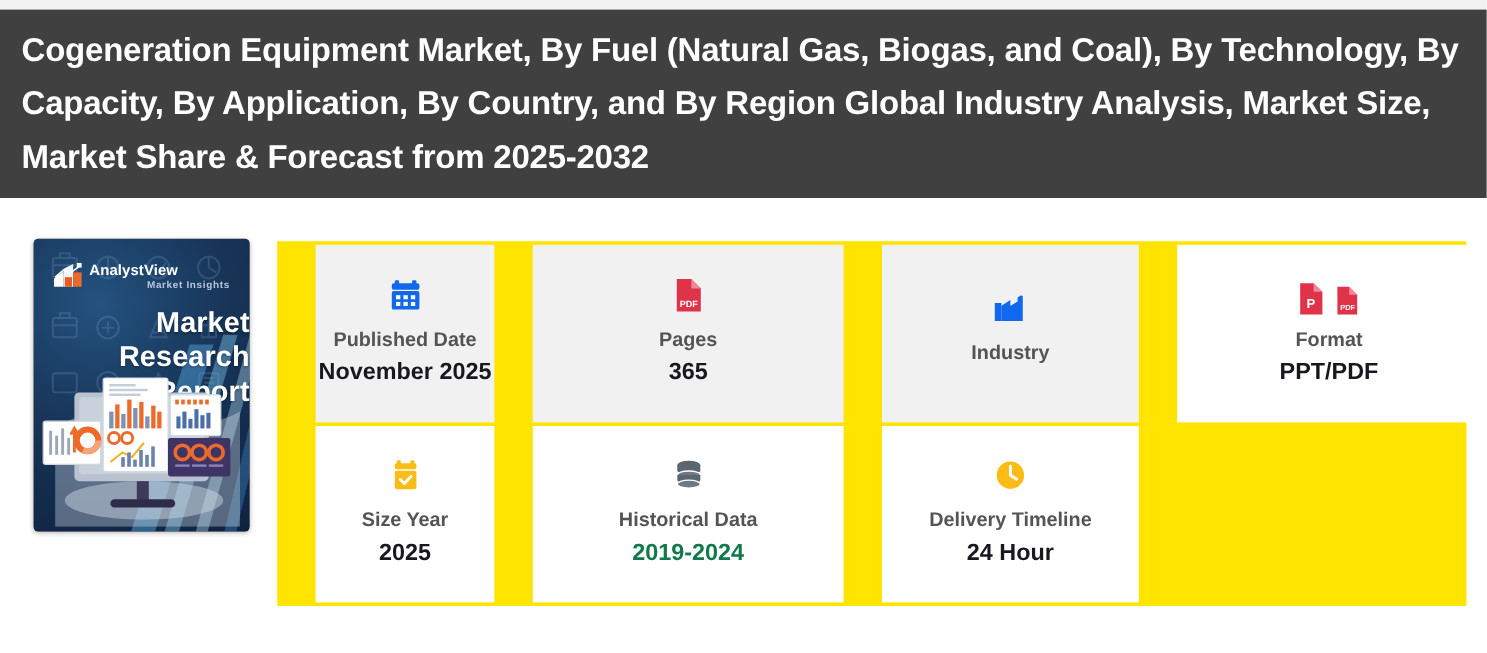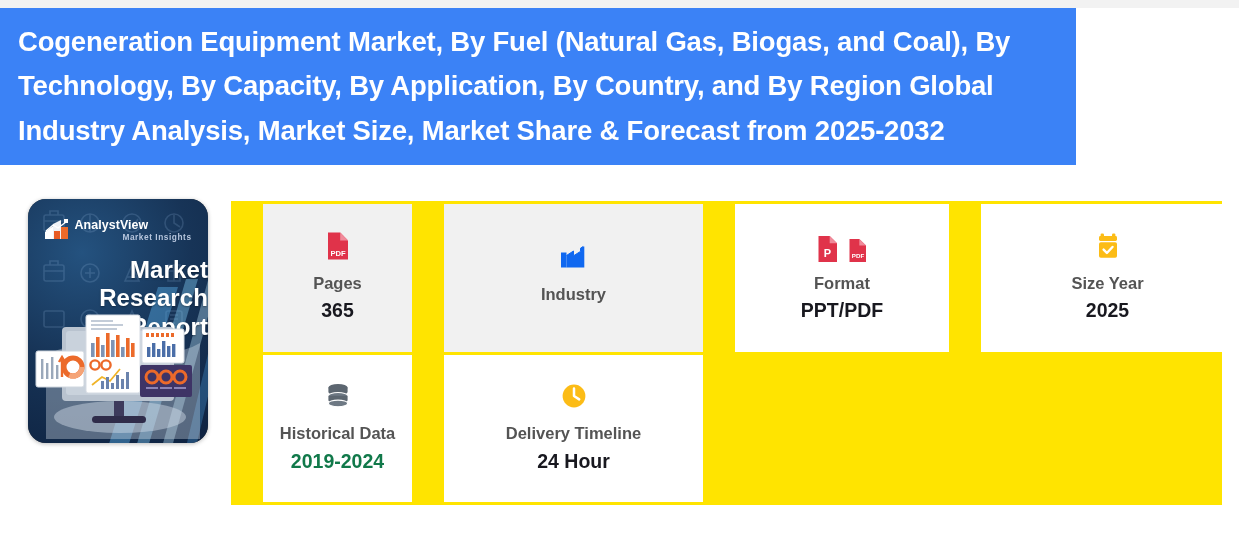--- a/index.html
+++ b/index.html
@@ -20,22 +20,22 @@
   
   .top-strip {
     position: absolute; left: 0; top: 0;
     width: 1239px; height: 8px;
     background: #f2f2f2;
   }
 
   
   .title-band {
     position: absolute; left: 0; top: 8px;
-    width: 1076px; height: 157px;
-    background: #3b82f6;
+    width: 1239px; height: 157px;
+    background: #404040;
     display: flex; align-items: center;
   }
   .title-text {
     padding: 0 22px 0 18px;
     color: #ffffff;
     font-size: 27.5px;
     font-weight: 700;
     line-height: 1.62;
     letter-spacing: -0.2px;
   }
@@ -44,21 +44,21 @@
   .content {
     position: absolute; left: 0; top: 165px;
     width: 1239px; height: 379px;
     background: #ffffff;
   }
 
   
   .cover {
     position: absolute; left: 28px; top: 34px;
     width: 180px; height: 244px;
-    border-radius: 18px;
+    border-radius: 4px;
     background: #404040;
     overflow: hidden;
     box-shadow: 0 1px 4px rgba(0,0,0,.28);
   }
   .cover-bg {
     position: absolute; inset: 0;
     background:
       radial-gradient(circle at 30% 22%, #24527f 0%, #173457 48%, #0e2240 100%);
   }
   
@@ -293,20 +293,40 @@
           <rect x="118" y="88" width="12" height="2"></rect>
             <rect x="132" y="88" width="12" height="2"></rect>
           <rect x="146" y="88" width="12" height="2"></rect>
         </g>
       </svg>
     </div>
 
     <div class="info-grid">
 
 
+      <div class="cell row-a">
+        <span class="cell-icon">
+          <svg width="26" height="26" viewBox="0 0 26 26">
+            <rect x="4" y="0.5" width="3.6" height="5" rx="1" fill="#1168e8"></rect>
+            <rect x="18.4" y="0.5" width="3.6" height="5" rx="1" fill="#1168e8"></rect>
+            <rect x="1.5" y="3" width="23" height="5.4" rx="1.6" fill="#1168e8"></rect>
+            <rect x="1.5" y="9.6" width="23" height="15.4" rx="1.6" fill="#1168e8"></rect>
+            <g fill="#ffffff">
+              <rect x="5" y="13" width="3.6" height="3.4"></rect>
+                <rect x="11.2" y="13" width="3.6" height="3.4"></rect>
+              <rect x="17.4" y="13" width="3.6" height="3.4"></rect>
+              <rect x="5" y="18.6" width="3.6" height="3.4"></rect>
+                <rect x="11.2" y="18.6" width="3.6" height="3.4"></rect>
+              <rect x="17.4" y="18.6" width="3.6" height="3.4"></rect>
+            </g>
+          </svg>
+        </span>
+        <span class="cell-label">Published Date</span>
+        <span class="cell-value">November 2025</span>
+      </div>
 
       <div class="cell row-a">
         <span class="cell-icon">
           <svg width="24" height="30" viewBox="0 0 24 30">
             <path d="M2 1.5h12.2L22 9.4V28.5H2z" fill="#e0334a"></path>
             <path d="M14.2 1.5L22 9.4h-7.8z" fill="#f08a9a"></path>
             <text x="12" y="24.6" font-family="Liberation Sans, sans-serif" font-size="7.6" font-weight="700" fill="#ffffff" text-anchor="middle">PDF</text>
           </svg>
         </span>
         <span class="cell-label">Pages</span>

